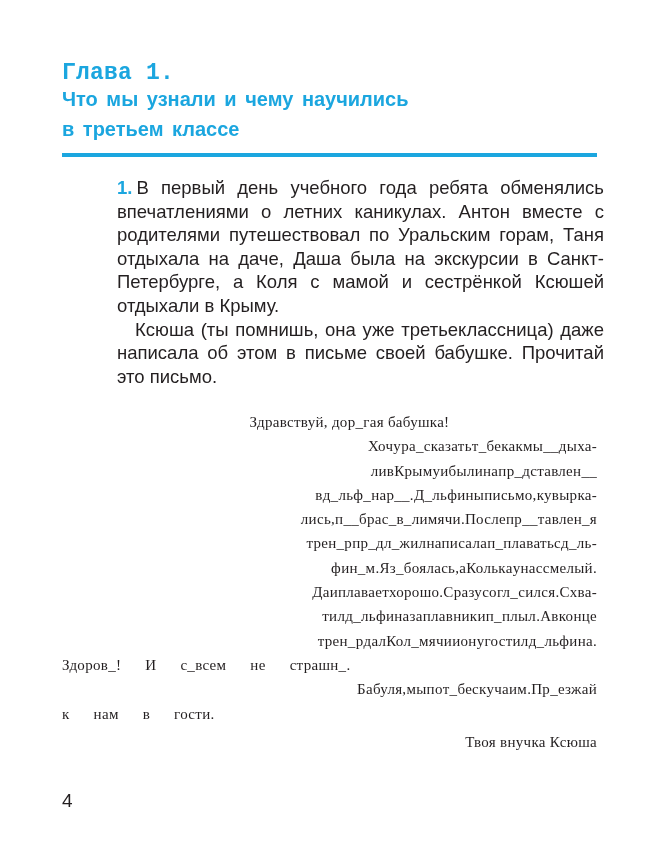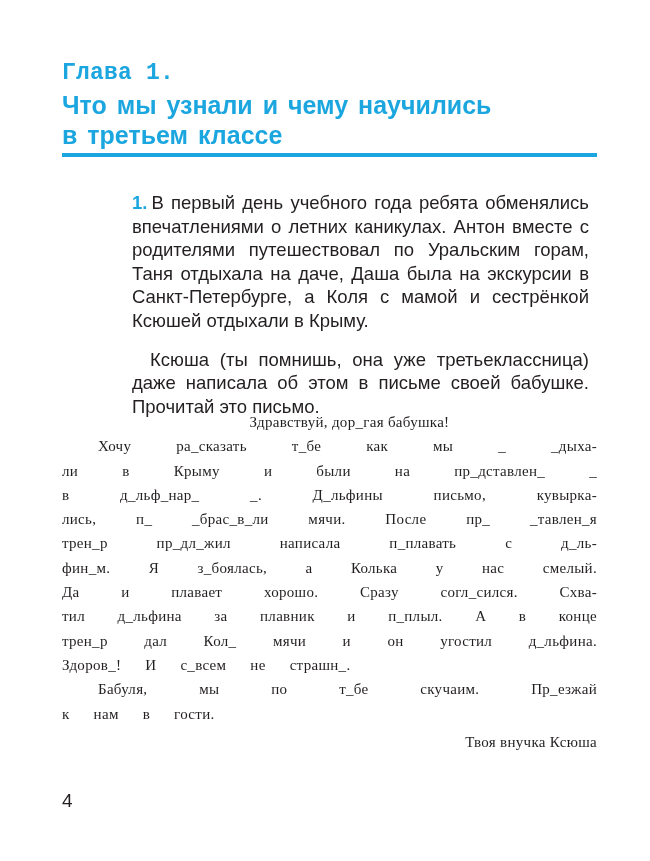--- a/index.html
+++ b/index.html
@@ -6,46 +6,46 @@
     body {
       width: 650px; height: 861px; background: #ffffff;
       position: relative; overflow: hidden; color: #231f20;
     }
     .chapter-label {
       position: absolute; left: 62px; top: 60px;
       font-family: Liberation Mono, monospace; font-weight: bold;
       font-size: 23px; color: #1ba6df; letter-spacing: 0.2px; margin: 0;
     }
     .chapter-title {
-      position: absolute; left: 62px; top: 90px; width: 540px;
+      position: absolute; left: 62px; top: 84px; width: 540px;
       font-family: "Liberation Sans", sans-serif; font-weight: bold;
-      font-size: 25px; line-height: 30px; color: #1ba6df; margin: 0;
+      font-size: 20px; line-height: 30px; color: #1ba6df; margin: 0;
       word-spacing: 3px;
     }
     .rule {
       position: absolute; left: 62px; top: 153px; width: 535px; height: 4px;
       background: #1ba6df;
     }
     .task {
       position: absolute; left: 117px; top: 176px; width: 487px;
       font-family: "Liberation Sans", sans-serif; font-size: 18.5px;
       line-height: 23.6px; text-align: justify; margin: 0;
     }
-    .task p { margin: 15px; text-indent: 0; }
+    .task p { margin: 0; text-indent: 0; }
     .task p.indent { text-indent: 18px; }
     .task-num { color: #1ba6df; font-weight: bold; margin-right: 4px; }
     .letter {
       position: absolute; left: 62px; top: 410px; width: 535px;
       font-family: "Liberation Serif", serif; font-size: 15px;
       line-height: 24.3px; margin: 0; letter-spacing: 0.3px;
     }
     .letter .greeting { text-align: center; margin: 0; padding-left: 40px; }
     .letter .line {
       margin: 0; text-align: justify; text-align-last: justify;
-      white-space: nowrap; display: flex; justify-content: space-between;
+      white-space: nowrap; display: flex; justify-content: flex-end;
     }
     .letter .line.indent { padding-left: 36px; }
     .letter .line.last { justify-content: flex-start; gap: 24px; }
     .letter .signature { text-align: right; margin: 4px 0 0 0; }
     .page-number {
       position: absolute; left: 62px; top: 790px;
       font-family: "Liberation Sans", sans-serif; font-size: 19px;
     }
   </style>
 </head>

